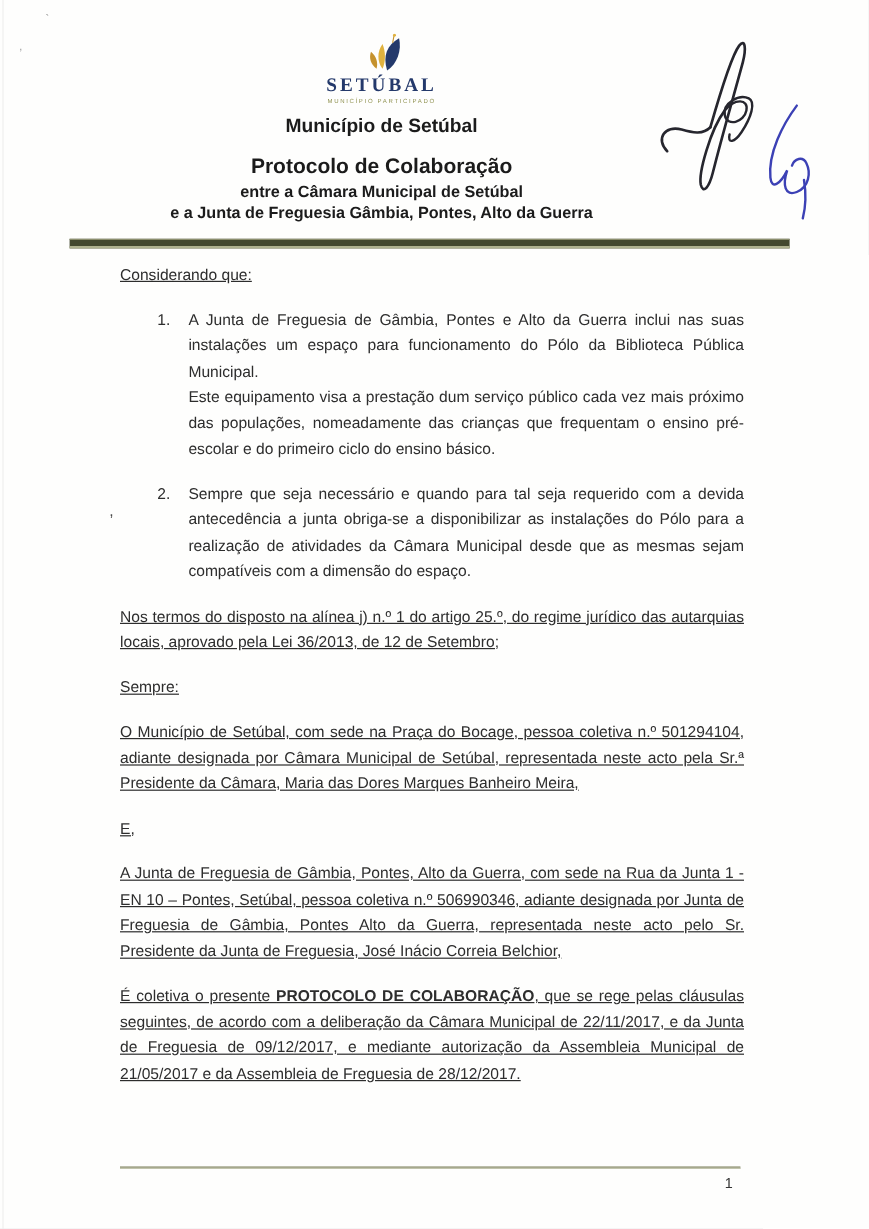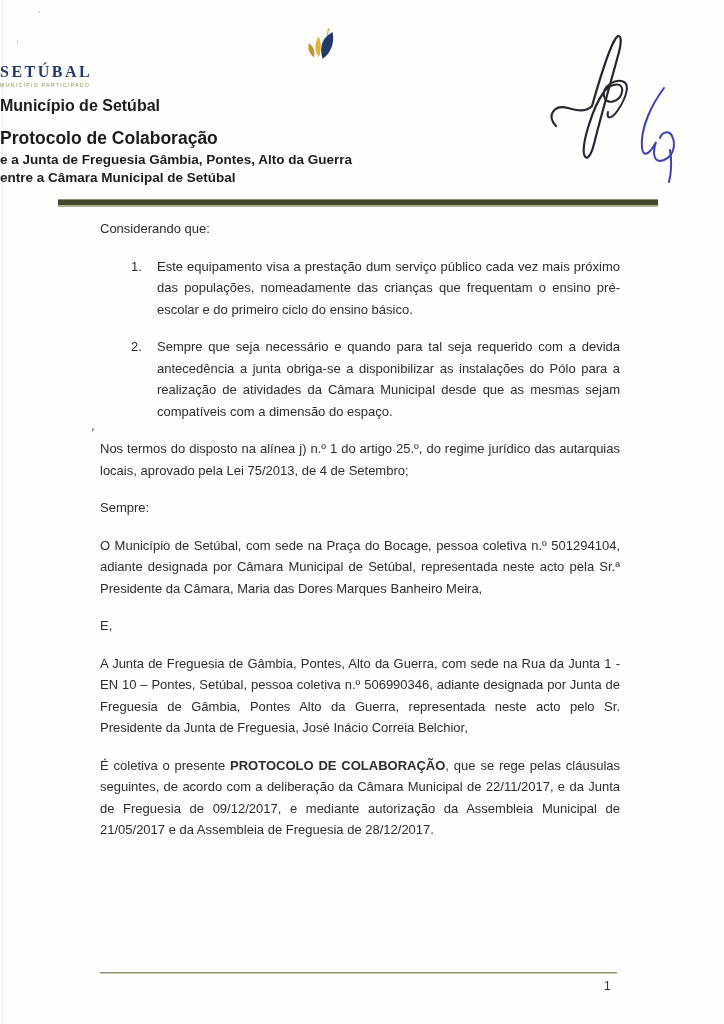--- a/index.html
+++ b/index.html
@@ -6,21 +6,21 @@
   .page {
     position:relative; width:724px; height:1024px; margin:0 auto;
     background:#fefefd; overflow:hidden;
     font-family:"Liberation Sans", sans-serif; color:#2d2d2d;
   }
   .edge-shadow { position:absolute; left:2px; top:0; width:1px; height:1024px;
     background:rgba(120,120,120,.12); }
   .speck { position:absolute; color:#9a9a9a; font-size:9px; }
 
   
-  .header { position:absolute; top:28px; left:0; width:636px; text-align:left; }
+  .header { position:absolute; top:28px; left:0; width:636px; text-align:center; }
   .logo-icon { display:block; margin:0 auto; }
   .wordmark {
     font-family:"Liberation Serif", serif; font-weight:bold;
     font-size:16px; letter-spacing:2.5px; color:#24396b; margin-top:1px;
   }
   .tagline { font-size:5px; letter-spacing:1.4px; color:#8f9150; margin-top:1px; }
   .org { margin-top:9px; font-weight:bold; font-size:16px; color:#1b1b1b; }
   .title { margin-top:13px; font-weight:bold; font-size:17.5px; color:#1b1b1b; }
   .subtitle { font-weight:bold; font-size:13.5px; color:#1b1b1b; margin-top:3px; }
 
@@ -29,21 +29,21 @@
   .separator {
     position:absolute; left:58px; top:199px; width:600px; height:5px;
     background:#43482f; border-top:1px solid #8b8e6d; border-bottom:2px solid #aeb18f;
   }
 
   
   .content {
     position:absolute; left:100px; top:218px; width:520px;
     font-size:13px; line-height:21.5px; text-align:justify;
   }
-  .content p { margin:0 0 16px 0; }
+  .content p { margin:0 0 16px 0;text-decoration:underline; }
   .li { display:flex; margin:0 0 16px 0; }
   .li .num { flex:0 0 57px; box-sizing:border-box; padding-left:31px; }
   .li .text { flex:1; text-align:justify; }
   .margin-mark { position:absolute; left:-9px; top:197px; color:#4a4a4a; }
 
   
   .footer-line {
     position:absolute; left:100px; top:972px; width:517px; height:1px;
     background:#8f9274; border-bottom:1px solid #c9cbb4;
   }
@@ -63,22 +63,22 @@
       <path d="M36 40 C31 24 36 12 49 5 C52 18 47 33 36 40 Z" fill="#24396b"></path>
       <path d="M31 38 C25 30 25 19 31 11 C34.5 19 34.5 30 31 38 Z" fill="#e0b23f"></path>
       <path d="M24.5 38 C18 33 16 26 18.5 19.5 C24 24 26.5 31 24.5 38 Z" fill="#c5922e"></path>
       <path d="M42 10 L43.5 2" stroke="#c5922e" stroke-width="1.2" fill="none"></path>
       <circle cx="44" cy="1.6" r="1.6" fill="#e0b23f"></circle>
     </svg>
     <div class="wordmark">SETÚBAL</div>
     <div class="tagline">MUNICÍPIO PARTICIPADO</div>
     <div class="org">Município de Setúbal</div>
     <div class="title">Protocolo de Colaboração</div>
+    <div class="subtitle">entre a Câmara Municipal de Setúbal</div>
     <div class="subtitle">e a Junta de Freguesia Gâmbia, Pontes, Alto da Guerra</div>
-    <div class="subtitle">entre a Câmara Municipal de Setúbal</div>
   </div>
 
   <svg class="signature" viewBox="0 0 170 170">
     <g fill="none" stroke-linecap="round">
       <path d="M14 110 C4 100 12 88 26 92 C36 95 44 96 50 90" stroke="#26262e" stroke-width="2.2"></path>
       <path d="M50 90 C58 62 68 30 74 22 C79 16 80 24 77 36 C70 62 60 96 52 128 C49 140 44 146 42 138 C40 128 50 92 62 76" stroke="#26262e" stroke-width="2.2"></path>
       <path d="M62 76 C70 66 82 66 80 76 C78 86 64 90 62 80 C60 70 74 62 82 66 C88 69 84 82 76 94 C70 103 64 104 66 96" stroke="#26262e" stroke-width="2"></path>
       <path d="M122 72 C110 88 98 112 100 132 C101 142 108 138 114 126 C110 138 112 148 122 144 C132 140 134 128 130 120 C127 114 120 116 118 122" stroke="#3c41b5" stroke-width="2"></path>
       <path d="M128 134 C130 146 129 158 127 166" stroke="#3c41b5" stroke-width="2"></path>
     </g>
@@ -87,33 +87,34 @@
   <div class="separator"></div>
 
   <div class="content">
     <div class="margin-mark">,</div>
 
     <p>Considerando que:</p>
 
     <div class="li">
       <span class="num">1.</span>
       <span class="text">
+        <div>A Junta de Freguesia de Gâmbia, Pontes e Alto da Guerra inclui nas suas instalações um espaço para funcionamento do Pólo da Biblioteca Pública Municipal.</div>
         <div>Este equipamento visa a prestação dum serviço público cada vez mais próximo das populações, nomeadamente das crianças que frequentam o ensino pré-escolar e do primeiro ciclo do ensino básico.</div>
       </span>
     </div>
 
     <div class="li">
       <span class="num">2.</span>
       <span class="text">
         <div>Sempre que seja necessário e quando para tal seja requerido com a devida antecedência a junta obriga-se a disponibilizar as instalações do Pólo para a realização de atividades da Câmara Municipal desde que as mesmas sejam compatíveis com a dimensão do espaço.</div>
       </span>
     </div>
 
 
-    <p>Nos termos do disposto na alínea j) n.º 1 do artigo 25.º, do regime jurídico das autarquias locais, aprovado pela Lei 75/2013, de 4 de Setembro;</p>
+    <p>Nos termos do disposto na alínea j) n.º 1 do artigo 25.º, do regime jurídico das autarquias locais, aprovado pela Lei 36/2013, de 12 de Setembro;</p>
 
     <p>Sempre:</p>
 
     <p>O Município de Setúbal, com sede na Praça do Bocage, pessoa coletiva n.º 501294104, adiante designada por Câmara Municipal de Setúbal, representada neste acto pela Sr.ª Presidente da Câmara, Maria das Dores Marques Banheiro Meira,</p>
 
     <p>E,</p>
 
     <p>A Junta de Freguesia de Gâmbia, Pontes, Alto da Guerra, com sede na Rua da Junta 1 - EN 10 – Pontes, Setúbal, pessoa coletiva n.º 506990346, adiante designada por Junta de Freguesia de Gâmbia, Pontes Alto da Guerra, representada neste acto pelo Sr. Presidente da Junta de Freguesia, José Inácio Correia Belchior,</p>
 
     <p><span>É coletiva o presente </span><strong>PROTOCOLO DE COLABORAÇÃO</strong><span>, que se rege pelas cláusulas seguintes, de acordo com a deliberação da Câmara Municipal de 22/11/2017, e da Junta de Freguesia de 09/12/2017, e mediante autorização da Assembleia Municipal de 21/05/2017 e da Assembleia de Freguesia de 28/12/2017.</span></p>

